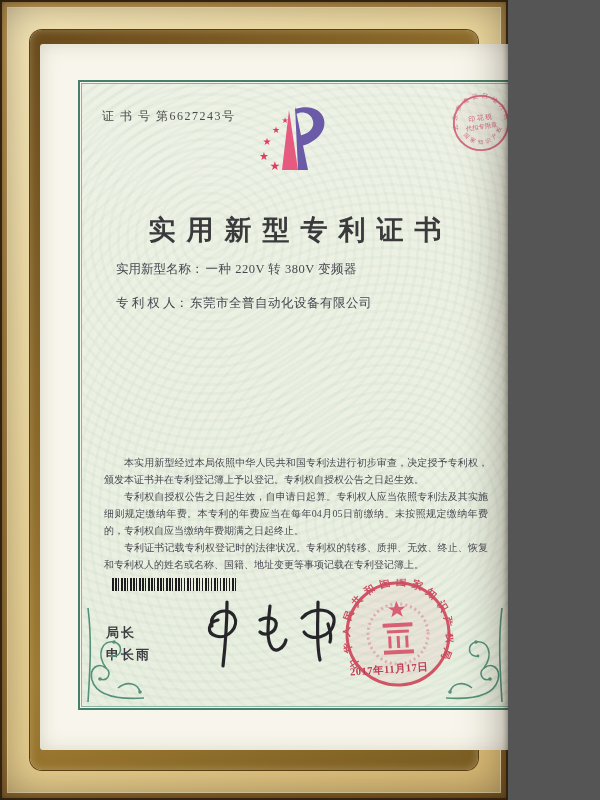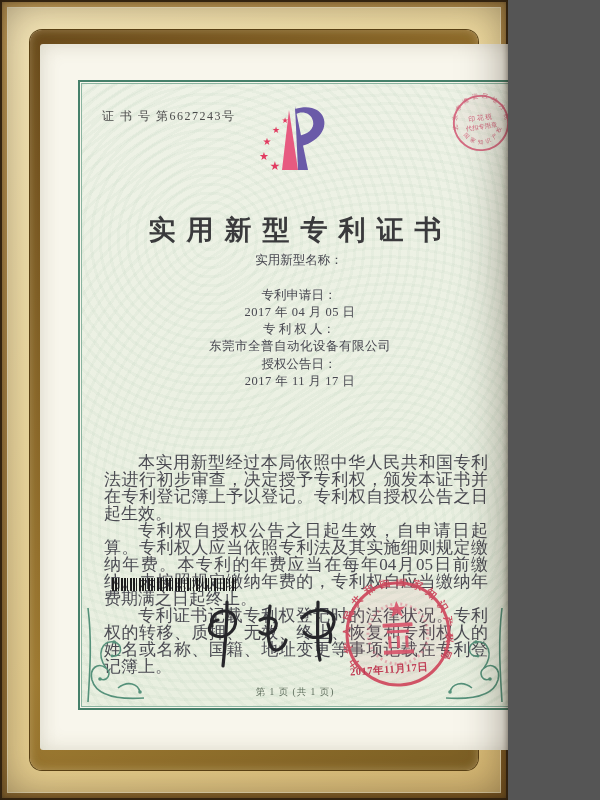--- a/index.html
+++ b/index.html
@@ -26,24 +26,24 @@
          background:
            repeating-radial-gradient(circle at 30% 25%, rgba(110,160,125,.055) 0 3px, transparent 3px 9px),
            repeating-radial-gradient(circle at 72% 70%, rgba(110,160,125,.05) 0 3px, transparent 3px 9px),
            linear-gradient(#eef2e6,#e9efe0);}
   
   .cert-number{position:absolute;left:20px;top:24px;font-size:12px;color:#4a4a4a;letter-spacing:1.5px;}
   .logo{position:absolute;left:50%;top:16px;transform:translateX(-50%);}
   .title{position:absolute;left:0;top:100px;width:100%;text-align:center;
          font-size:27px;font-weight:bold;color:#3a3a3c;letter-spacing:11px;text-indent:11px;margin-top:28px;}
   .fields{position:absolute;left:34px;top:168px;right:26px;}
-  .field-row{height:34.5px;display:flex;align-items:center;font-size:12.5px;color:#474750;flex-direction:column;}
+  .field-row{height:34.5px;display:flex;align-items:center;font-size:12.5px;color:#474750;}
   .field-row .lab{white-space:pre;}
   .field-row .val{margin-left:2px;letter-spacing:.5px;}
-  .paras{position:absolute;left:22px;right:20px;top:370px;font-size:17px;line-height:17px;
+  .paras{position:absolute;left:22px;right:20px;top:370px;font-size:10px;line-height:17px;
          color:#4a4a52;text-align:justify;}
   .paras p{margin:0;text-indent:2em;}
   .barcode{position:absolute;left:30px;top:494px;width:124px;height:13px;
          background:repeating-linear-gradient(90deg,#1c1c1c 0 1.5px,transparent 1.5px 3px,
            #1c1c1c 3px 5px,transparent 5px 6px,#1c1c1c 6px 6.8px,transparent 6.8px 9px);}
   .director{position:absolute;left:24px;top:538px;font-size:13px;font-weight:bold;
          color:#3c3c40;line-height:22px;letter-spacing:2px;}
   .signature{position:absolute;left:112px;top:512px;}
   .main-seal{position:absolute;left:261px;top:495px;opacity:.93;transform:rotate(-3deg);}
   .seal-date{position:absolute;left:268px;top:578px;width:100px;font-size:10.5px;font-weight:bold;
@@ -80,43 +80,40 @@
             <text x="9" y="60" font-size="11">★</text>
             <text x="20" y="70" font-size="12">★</text>
           </g>
         </svg>
 
         <div class="title">实用新型专利证书</div>
 
         <div class="fields">
           <div class="field-row">
             <span class="lab">实用新型名称：</span>
-          </div>
-          <div class="field-row">
-            <span class="lab">专利申请日：</span>
-            <span class="val">2017 年 04 月 05 日</span>
+            <span class="val">一种 220V 转 380V 变频器</span>
           </div>
           <div class="field-row">
             <span class="lab">专 利 权 人：</span>
             <span class="val">东莞市全普自动化设备有限公司</span>
-          </div>
-          <div class="field-row">
-            <span class="lab">授权公告日：</span>
-            <span class="val">2017 年 11 月 17 日</span>
           </div>
         </div>
 
         <div class="paras">
           <p>本实用新型经过本局依照中华人民共和国专利法进行初步审查，决定授予专利权，颁发本证书并在专利登记簿上予以登记。专利权自授权公告之日起生效。</p>
           <p>专利权自授权公告之日起生效，自申请日起算。专利权人应当依照专利法及其实施细则规定缴纳年费。本专利的年费应当在每年04月05日前缴纳。未按照规定缴纳年费的，专利权自应当缴纳年费期满之日起终止。</p>
           <p>专利证书记载专利权登记时的法律状况。专利权的转移、质押、无效、终止、恢复和专利权人的姓名或名称、国籍、地址变更等事项记载在专利登记簿上。</p>
         </div>
 
         <div class="barcode"></div>
 
+        <div class="director">
+          <div>局长</div>
+          <div>申长雨</div>
+        </div>
 
         <svg class="signature" width="160" height="80" viewBox="0 0 160 80">
           <g fill="none" stroke="#26262a" stroke-width="3.2" stroke-linecap="round">
             <path d="M18,30 C14,16 34,10 40,20 C46,30 34,44 22,40 C12,37 14,26 24,24"></path>
             <path d="M33,6 C33,26 31,52 29,70"></path>
             <path d="M66,24 C74,20 84,22 82,30 C80,38 70,40 66,36"></path>
             <path d="M76,10 C74,28 72,44 78,52 C82,57 90,52 92,44"></path>
             <path d="M108,22 C118,10 142,12 140,26 C138,42 116,46 110,36"></path>
             <path d="M124,6 C124,24 122,48 126,64"></path>
             <path d="M134,28 C136,34 138,40 136,46"></path>
@@ -149,21 +146,20 @@
           <text font-size="6" fill="#cf5570">
             <textPath href="#stampTop" startOffset="2" textLength="104" lengthAdjust="spacing">北京市海淀区地方税务局</textPath>
           </text>
           <text font-size="5.5" fill="#cf5570">
             <textPath href="#stampBot" startOffset="4" textLength="58" lengthAdjust="spacing">国家知识产权局</textPath>
           </text>
           <text x="32" y="29" font-size="7" fill="#cf5570" text-anchor="middle">印 花 税</text>
           <text x="32" y="38" font-size="6.5" fill="#cf5570" text-anchor="middle">代扣专用章</text>
         </svg>
 
-        <div class="footer-page">第 1 页 (共 1 页)</div>
 
         <svg class="flourish bl" width="66" height="98" viewBox="0 0 66 98">
           <g fill="none" stroke="#55917a" stroke-width="1.6">
             <path d="M4,2 C8,34 6,64 4,96"></path>
             <path d="M60,92 C30,94 12,88 8,74 C5,62 14,56 22,62 C28,67 24,76 16,73"></path>
             <path d="M22,62 C12,48 18,34 30,36 C40,38 38,52 28,50"></path>
             <path d="M34,82 C44,74 54,78 56,86"></path>
           </g>
           <g fill="#55917a">
             <circle cx="30" cy="36" r="1.8"></circle>

